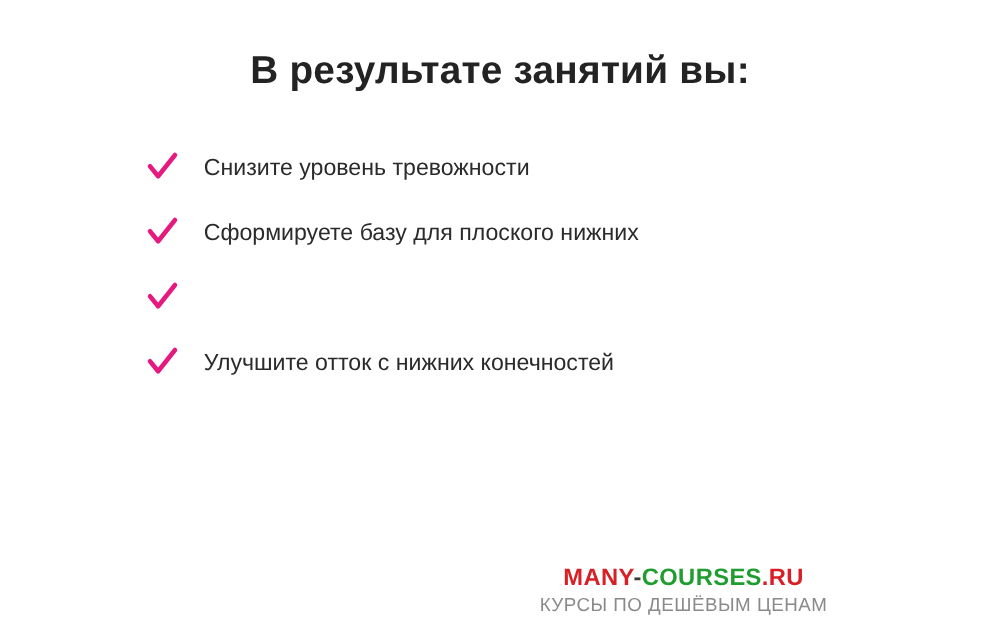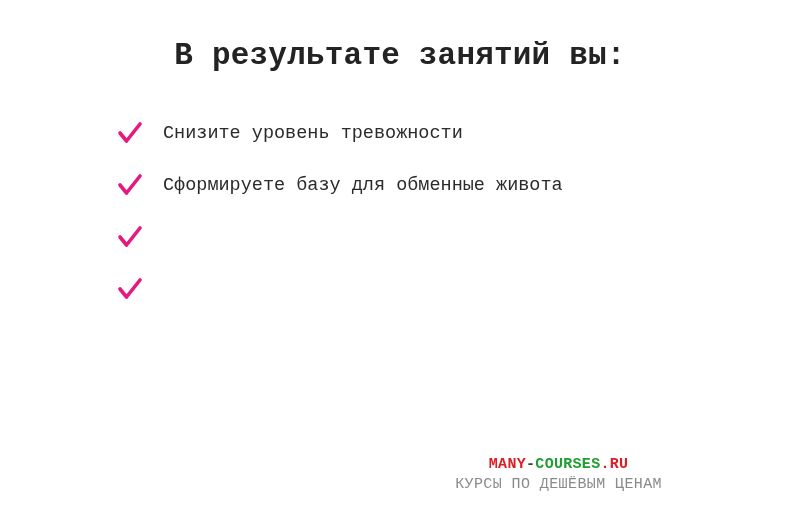--- a/index.html
+++ b/index.html
@@ -13,21 +13,20 @@
     font-family: "Liberation Sans", sans-serif;
     overflow: hidden;
     position: relative;
   }
 
   .slide {
     position: relative;
     width: 676px;
     height: 511px;
     box-sizing: border-box;
-    font-family: Liberation Mono, monospace;
   }
 
   .title {
     position: absolute;
     top: 38px;
     left: 0;
     width: 800px;
     text-align: center;
     font-size: 31px;
     font-weight: bold;
@@ -68,21 +67,21 @@
 
   .watermark {
     position: absolute;
     right: 14px;
     bottom: 18px;
     text-align: center;
     user-select: none;
   }
 
   .watermark-main {
-    font-size: 15px;
+    font-size: 19px;
     font-weight: bold;
     letter-spacing: 0.3px;
     line-height: 1;
     white-space: nowrap;
   }
 
   .wm-red { color: #d81f26; }
   .wm-green { color: #1f9d2f; }
   .wm-dark { color: #3b3b3b; }
 
@@ -112,37 +111,38 @@
       <span class="benefit-text">Снизите уровень тревожности</span>
     </li>
 
 
     <li class="benefit-item">
       <span class="check-icon-wrap">
         <svg class="check-icon" viewBox="0 0 26 26" xmlns="http://www.w3.org/2000/svg" aria-hidden="true">
           <path d="M3 12 L9.5 20 L23 3" fill="none" stroke="#e6197f" stroke-width="3.6" stroke-linecap="round" stroke-linejoin="round"></path>
         </svg>
       </span>
-      <span class="benefit-text">Сформируете базу для обменные живота</span>
+      <span class="benefit-text">Сформируете базу для плоского нижних</span>
     </li>
 
     <li class="benefit-item">
       <span class="check-icon-wrap">
         <svg class="check-icon" viewBox="0 0 26 26" xmlns="http://www.w3.org/2000/svg" aria-hidden="true">
           <path d="M3 12 L9.5 20 L23 3" fill="none" stroke="#e6197f" stroke-width="3.6" stroke-linecap="round" stroke-linejoin="round"></path>
         </svg>
       </span>
     </li>
 
     <li class="benefit-item">
       <span class="check-icon-wrap">
         <svg class="check-icon" viewBox="0 0 26 26" xmlns="http://www.w3.org/2000/svg" aria-hidden="true">
           <path d="M3 12 L9.5 20 L23 3" fill="none" stroke="#e6197f" stroke-width="3.6" stroke-linecap="round" stroke-linejoin="round"></path>
         </svg>
       </span>
+      <span class="benefit-text">Улучшите отток с нижних конечностей</span>
     </li>
 
 
 
   </ul>
 
   <div class="watermark">
     <div class="watermark-main"><span class="wm-red">MANY</span><span class="wm-dark">-</span><span class="wm-green">COURSES</span><span class="wm-red">.RU</span></div>
     <div class="watermark-sub">КУРСЫ ПО ДЕШЁВЫМ ЦЕНАМ</div>
   </div>

